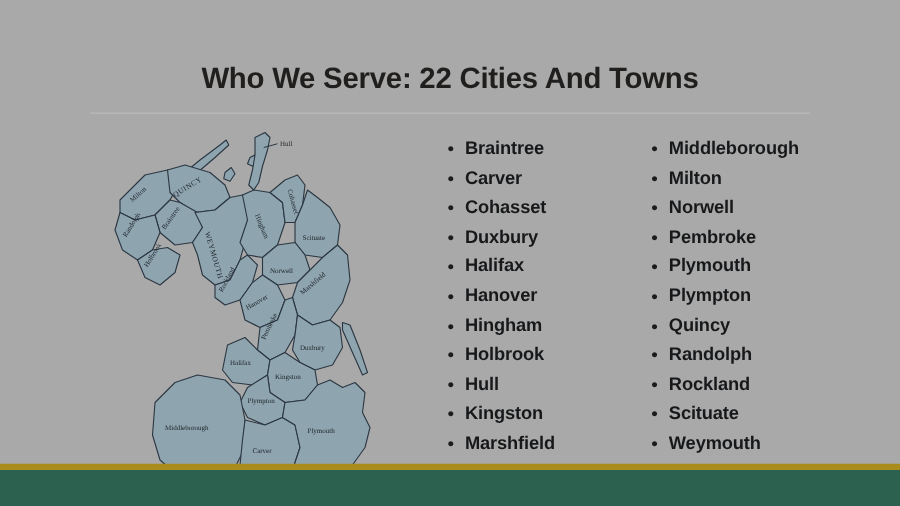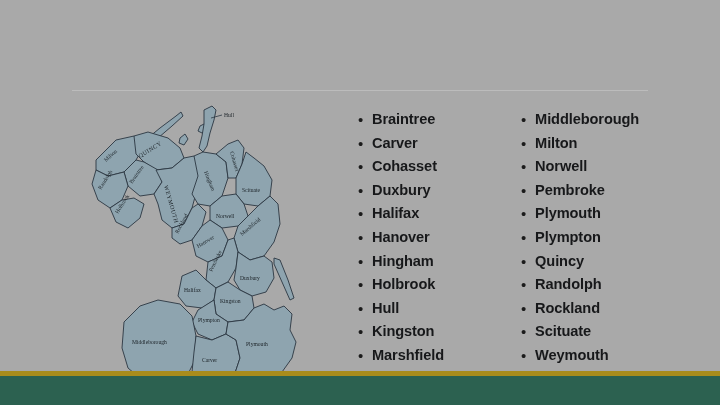--- a/index.html
+++ b/index.html
@@ -101,20 +101,21 @@
     position:absolute;
     left:0;bottom:0;width:720px;height:29px;
     background:#2c6150;
   }
 </style>
 </head>
 <body>
 
 <div id="slide">
 
+  <div id="title">Who We Serve: 22 Cities And Towns</div>
   <div id="title-rule"></div>
 
   <div id="map-wrap">
     <svg viewBox="0 0 250 285" xmlns="http://www.w3.org/2000/svg">
 
       <path class="town" d="M92,38 L97,34 L100,39 L96,45 L91,43 Z"></path>
       <path class="town" d="M112,26 L118,23 L120,29 L114,33 L110,31 Z"></path>
 
       <path class="town" d="M55,42 L72,28 L88,16 L93,12 L95,16 L84,26 L70,38 L58,49 Z"></path>
 

